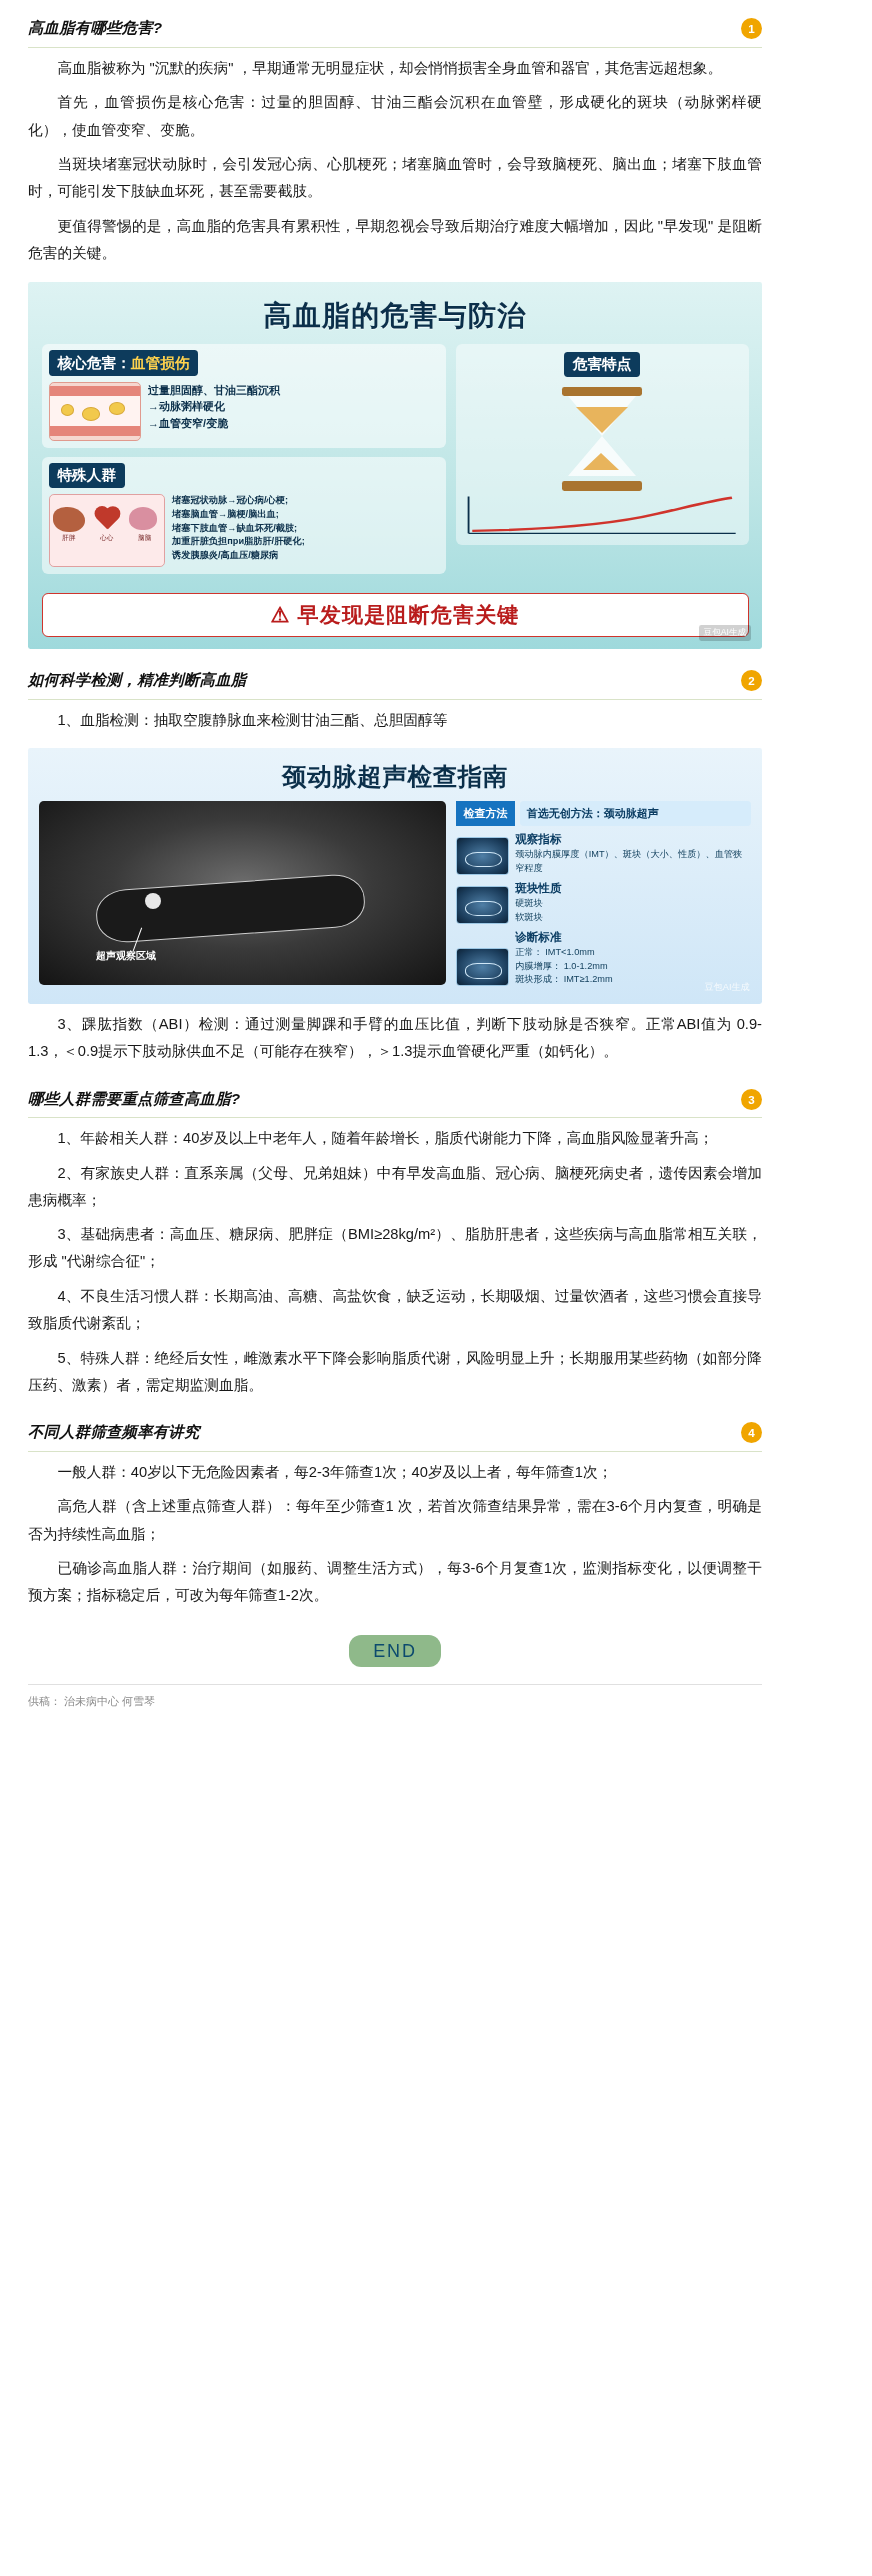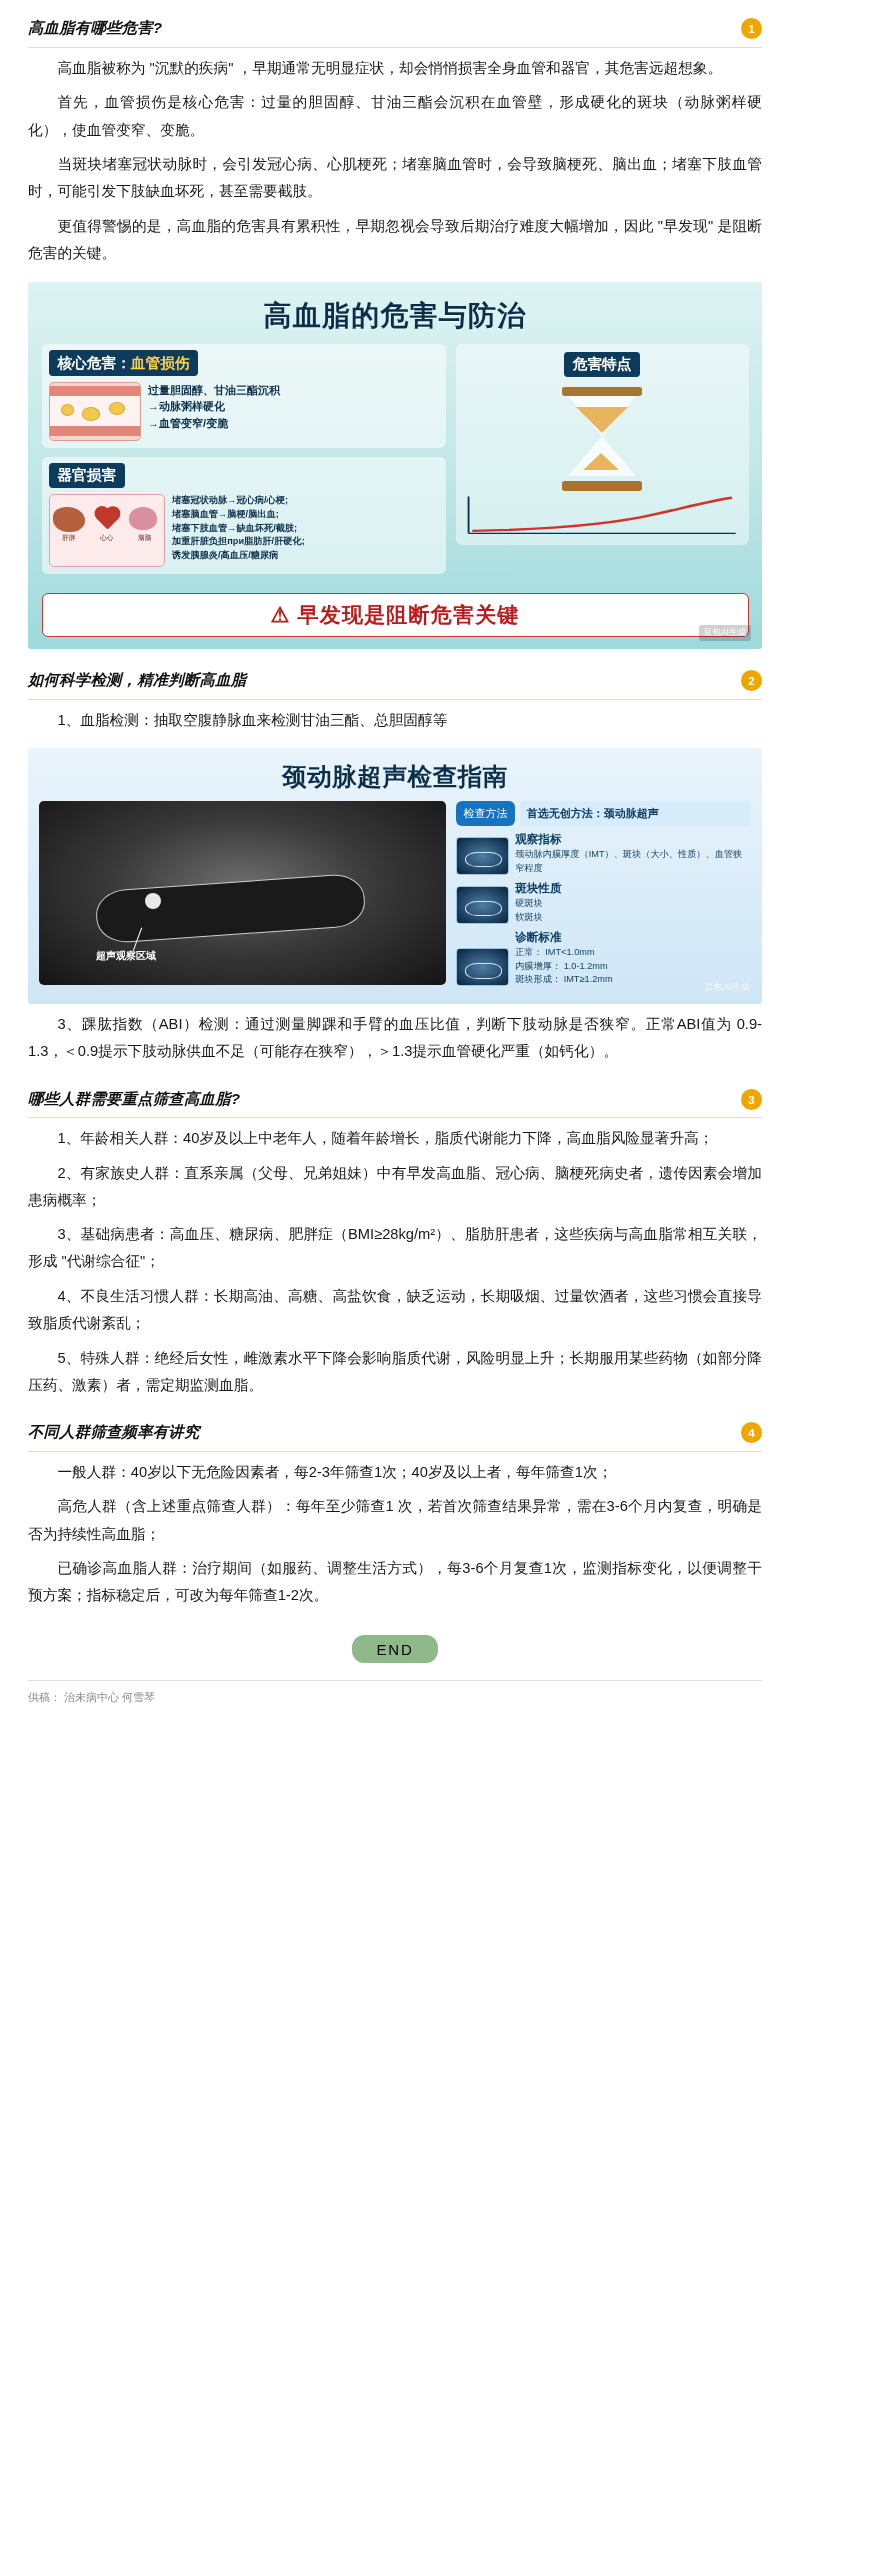--- a/index.html
+++ b/index.html
@@ -170,38 +170,38 @@
     position:absolute; left:14%; top:44%; width:66%; height:53px;
     border-radius: 31px/24.5px; background:#1a1a1a;
     border:1.8px solid #cfcfcf;
     transform: rotate(-4deg);
   }
   .us-dot { position:absolute; left:26%; top:50%; width:16px;height:16px;border-radius:50%;background:#e8e8e8; }
   .us-label { position:absolute; left:14%; bottom:22px; color:#fff; font-size:10px; font-weight:bold; }
   .us-arrow { position:absolute; left:24%; bottom:34px; width:1.2px; height:24.5px; background:#fff; transform:rotate(20deg);}
   .panel { width: 42%; }
   .panel-head { display:flex; gap:4.9px; margin-bottom:6.1px; }
-  .chip-blue { background:#1673c0; color:#fff; font-size:11px; font-weight:normal; padding:4.9px 7.3px; border-radius:6px; white-space:nowrap;}
+  .chip-blue { background:#1673c0; color:#fff; font-size:11px; font-weight:bold; padding:4.9px 7.3px; border-radius:0; white-space:nowrap;}
   .chip-light { background:#d6ecfb; color:#0b3d63; font-size:11px; font-weight:bold; padding:4.9px 7.3px; border-radius:3.7px; flex:1; white-space:nowrap;}
   .panel-row { display:flex; gap:6.1px; margin-bottom:6.1px; align-items:flex-end; }
   .mini-us {
     width: 53px; height: 38px; flex:0 0 auto; border-radius:3.7px;
     background: radial-gradient(ellipse at 50% 50%, #4f7fa6 0%, #1b3d5c 70%, #0d2236 100%);
     border:1.2px solid #9cc7e4; position:relative;
   }
   .mini-us:after{content:"";position:absolute;left:16%;top:38%;width:68%;height:13.5px;border-radius:12.2px/7.3px;border:1.2px solid #cfe7f7;}
   .panel-txt-t { font-size:11.6px; font-weight:bold; color:#0b3d63; margin-bottom:1.2px; }
   .panel-txt-b { font-size:9.2px; line-height:1.45; color:#14425f; }
   .wm2 { position:absolute; right:12.2px; bottom:9.8px; color:rgba(255,255,255,.8); font-size:9.2px; }
 
   
   .end-wrap { text-align:center; padding: 18.4px 0 6.1px 0; }
   .end-pill {
-    display:inline-block; background:#8fb98a; color:#000000;
-    font-size:15px; letter-spacing:1.8px; padding:5.5px 24.5px; border-radius:12.2px;
+    display:inline-block; background:#8fb98a; color:#0c4a6e;
+    font-size:18px; letter-spacing:1.8px; padding:5.5px 24.5px; border-radius:12.2px;
   }
   .footer-sep { border-top:0.6px solid #e0e0e0; margin: 11px 0 0 0; }
   .credit { font-size:11px; color:#8a8a8a; padding: 8.6px 0 18.4px 0; }
 </style>
 </head>
 <body>
 
 <div class="page">
 
   <div class="sec-head first">
@@ -235,21 +235,21 @@
             </div>
             <div class="card-text">
               <div>过量胆固醇、甘油三酯沉积</div>
               <div>→动脉粥样硬化</div>
               <div>→血管变窄/变脆</div>
             </div>
           </div>
         </div>
 
         <div class="card">
-          <div class="card-title">器官损害</div>
+          <div class="card-title">特殊人群</div>
           <div class="card-row">
             <div class="organs">
               <div class="organ-ic">
                   <div class="liver"></div>
                   <div class="organ-label">肝胖</div>
                 </div>
               <div class="organ-ic">
                   <div class="heart"></div>
                   <div class="organ-label">心心</div>
                 </div>

